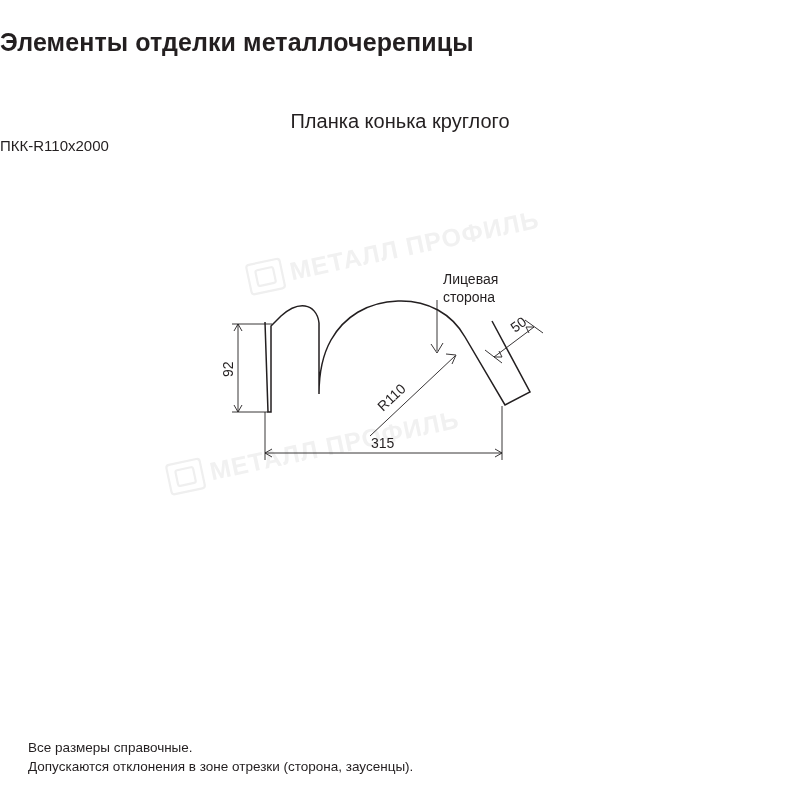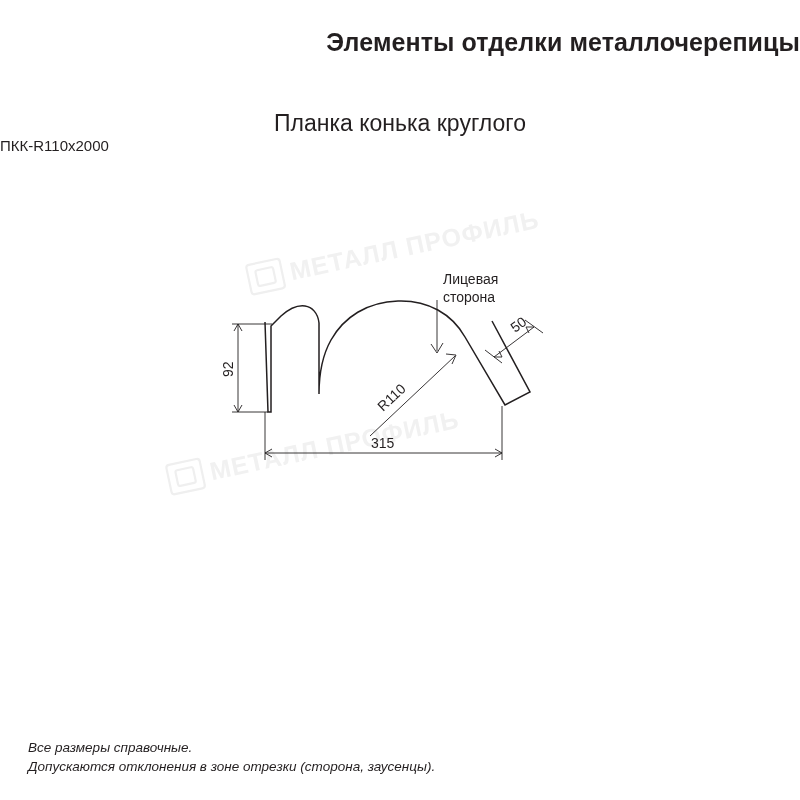--- a/index.html
+++ b/index.html
@@ -17,33 +17,33 @@
   }
   .page {
     position: absolute;
     inset: 0;
   }
   .title {
     position: absolute;
     top: 28px;
     left: 0;
     width: 800px;
-    text-align: right;
+    text-align: left;
     font-size: 25px;
     font-weight: bold;
     letter-spacing: 0.1px;
     color: #231f20;
   }
   .subtitle {
     position: absolute;
     top: 110px;
     left: 0;
     width: 800px;
     text-align: center;
-    font-size: 23px;
+    font-size: 20px;
     color: #231f20;
   }
   .code {
     position: absolute;
     top: 137px;
     left: 0;
     width: 800px;
     text-align: left;
     font-size: 15px;
     color: #231f20;
@@ -56,21 +56,21 @@
     height: 420px;
   }
   .footer {
     position: absolute;
     left: 28px;
     bottom: 24px;
     font-size: 13.5px;
     line-height: 19px;
     color: #231f20;
   }
-  .footer div { white-space: nowrap; font-style: italic; }
+  .footer div { white-space: nowrap; }
   svg { display: block; }
   .wm {
     fill: none;
     stroke: #efefef;
     stroke-width: 2.2;
   }
   .wm-text {
     fill: #f1f1f1;
     font-family: "Liberation Sans", sans-serif;
     font-weight: bold;

